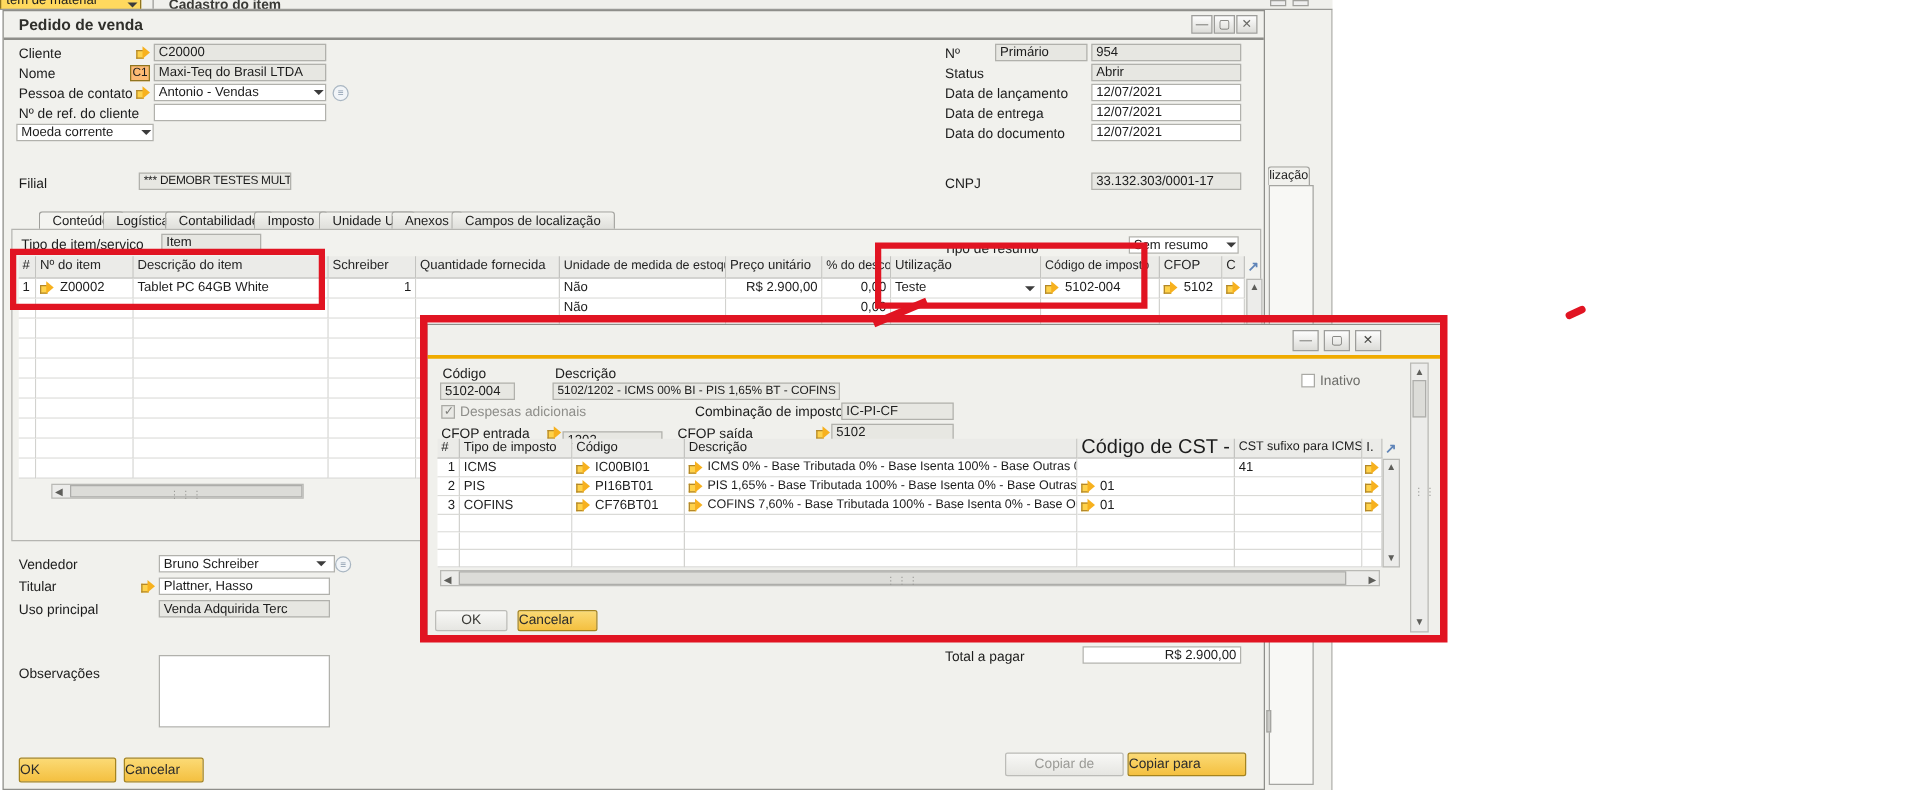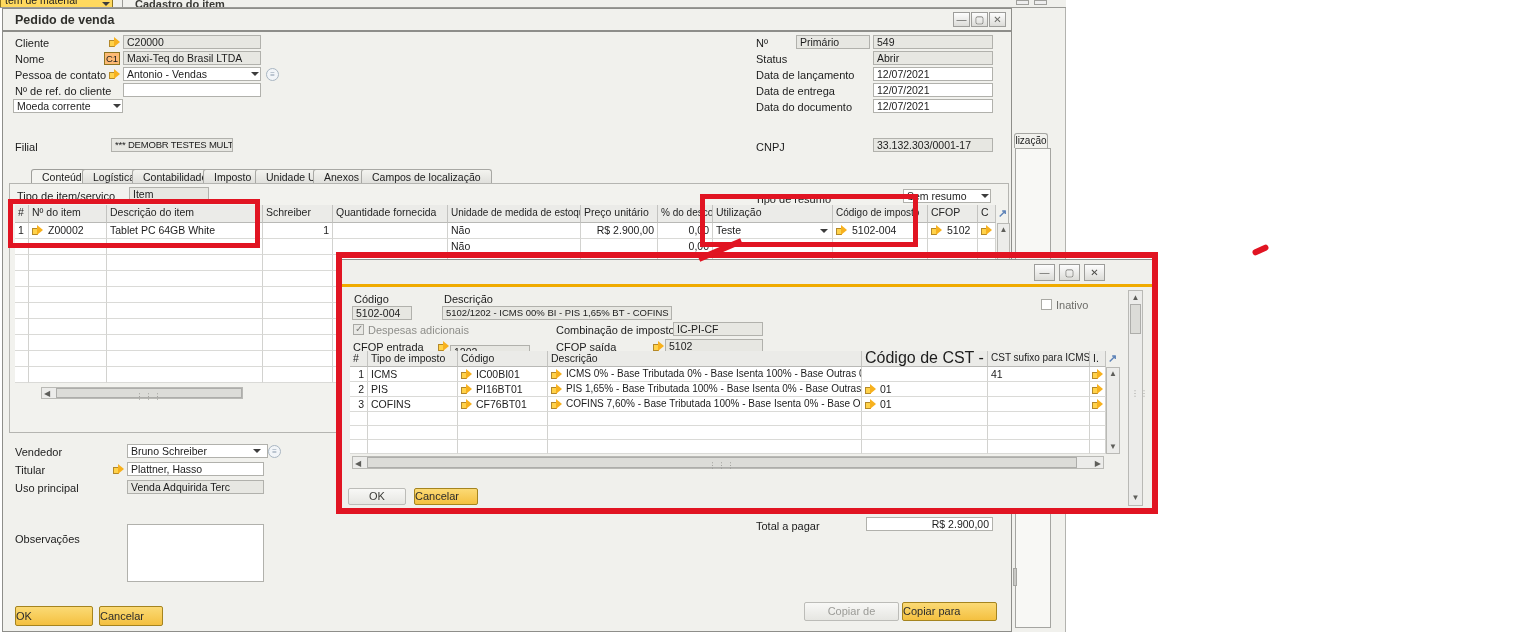--- a/index.html
+++ b/index.html
@@ -88,21 +88,21 @@
   <div class="fld" style="left:120px;top:74px;width:138px"></div>
 
   <div class="fld" style="left:10px;top:90px;width:110px">Moeda corrente</div>
   <span class="cv" style="left:110px;top:95px"></span>
 
   <div class="lbl" style="left:12px;top:132px">Filial</div>
   <div class="fld gray" style="left:108px;top:129px;width:122px;font-size:9.5px;letter-spacing:-0.2px">*** DEMOBR TESTES MULTI **</div>
 
   <div class="lbl" style="left:753px;top:28px">Nº</div>
   <div class="fld gray" style="left:793px;top:26px;width:74px">Primário</div>
-  <div class="fld gray" style="left:870px;top:26px;width:120px">549</div>
+  <div class="fld gray" style="left:870px;top:26px;width:120px">954</div>
 
   <div class="lbl" style="left:753px;top:44px">Status</div>
   <div class="fld gray" style="left:870px;top:42px;width:120px">Abrir</div>
 
   <div class="lbl" style="left:753px;top:60px">Data de lançamento</div>
   <div class="fld" style="left:870px;top:58px;width:120px">12/07/2021</div>
 
   <div class="lbl" style="left:753px;top:76px">Data de entrega</div>
   <div class="fld" style="left:870px;top:74px;width:120px">12/07/2021</div>
 
@@ -334,21 +334,21 @@
   <div class="fld gray" style="left:100px;top:46px;width:230px;font-size:9.5px">5102/1202 - ICMS 00% BI - PIS 1,65% BT - COFINS 7</div>
 
   <div class="cb dis checked" style="left:11px;top:64px"></div>
   <div class="lbl" style="left:26px;top:64px;color:#8e8e8a">Despesas adicionais</div>
   <div class="lbl" style="left:214px;top:64px">Combinação de imposto:</div>
   <div class="fld gray" style="left:331px;top:62px;width:90px">IC-PI-CF</div>
 
   <div class="lbl" style="left:11px;top:81px">CFOP entrada</div>
   <span class="la" style="left:96px;top:82px"></span>
   <div class="fld gray" style="left:108px;top:85px;width:80px">1202</div>
-  <div class="lbl" style="left:214px;top:81px">CFOP saída</div>
+  <div class="lbl" style="left:200px;top:81px">CFOP saída</div>
   <span class="la" style="left:311px;top:82px"></span>
   <div class="fld gray" style="left:323px;top:79px;width:98px">5102</div>
 
   <div class="cb" style="left:699px;top:39px;border-color:#a9a9a4"></div>
   <div class="lbl" style="left:714px;top:39px;color:#6e6e6a">Inativo</div>
 </div>
 
 <div class="drow hdr" style="top:351px;height:16px;z-index:21">
   <div>#</div>
   <div>Tipo de imposto</div>

